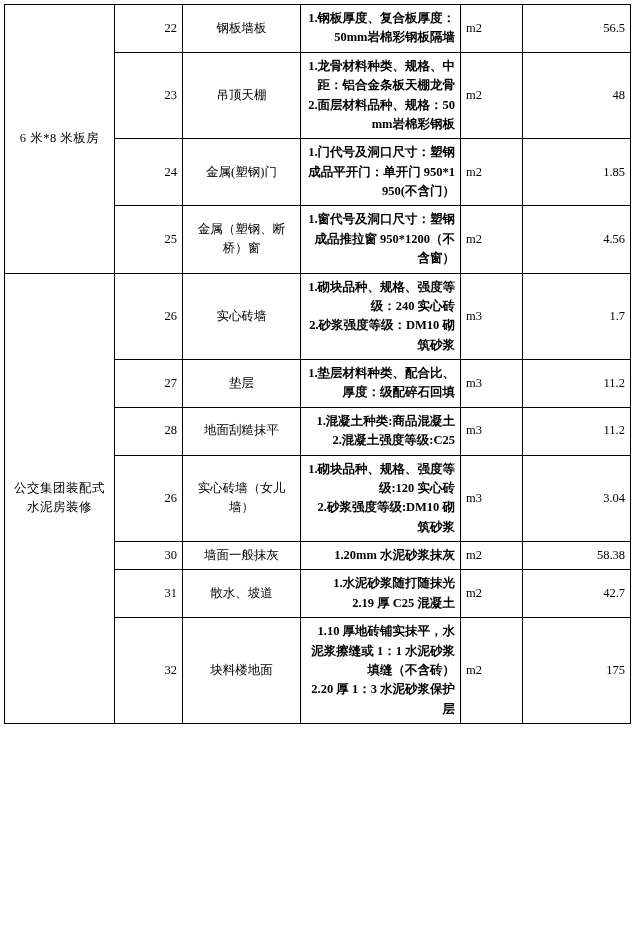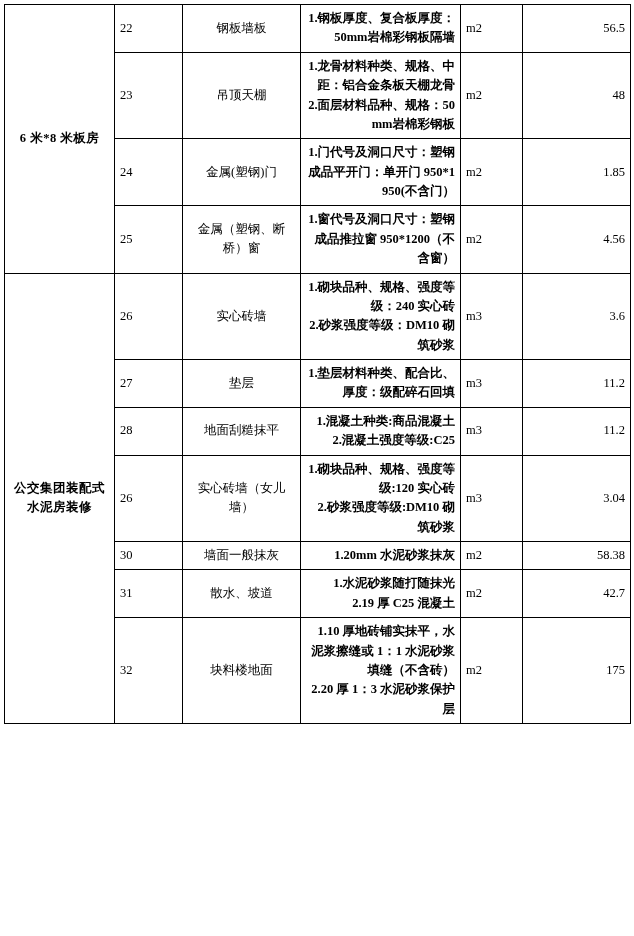--- a/index.html
+++ b/index.html
@@ -41,24 +41,23 @@
   col.c-desc  { width: 160px; }
   col.c-unit  { width: 62px; }
   col.c-qty   { width: 108px; }
 
   td.group {
     text-align: center;
     font-size: 13px;
     line-height: 1.7;
     letter-spacing: 0.5px;
     padding: 6px 10px;
-    font-weight: bold;
   }
   td.no {
-    text-align: left;
+    text-align: right;
     font-size: 12.5px;
   }
   td.name {
     text-align: center;
     font-size: 12.5px;
     line-height: 1.6;
     padding: 4px 8px;
     margin-top: 12px;
   }
   td.desc {
@@ -138,21 +137,21 @@
 
       <tr>
         <td class="group" rowspan="7">公交集团装配式水泥房装修</td>
         <td class="no">26</td>
         <td class="name">实心砖墙</td>
         <td class="desc">
           <span class="desc-line">1.砌块品种、规格、强度等级：240 实心砖</span>
           <span class="desc-line">2.砂浆强度等级：DM10 砌筑砂浆</span>
         </td>
         <td class="unit">m3</td>
-        <td class="qty">3.6</td>
+        <td class="qty">1.7</td>
       </tr>
 
       <tr>
         <td class="no">27</td>
         <td class="name">垫层</td>
         <td class="desc">
           <span class="desc-line">1.垫层材料种类、配合比、厚度：级配碎石回填</span>
         </td>
         <td class="unit">m3</td>
         <td class="qty">11.2</td>

